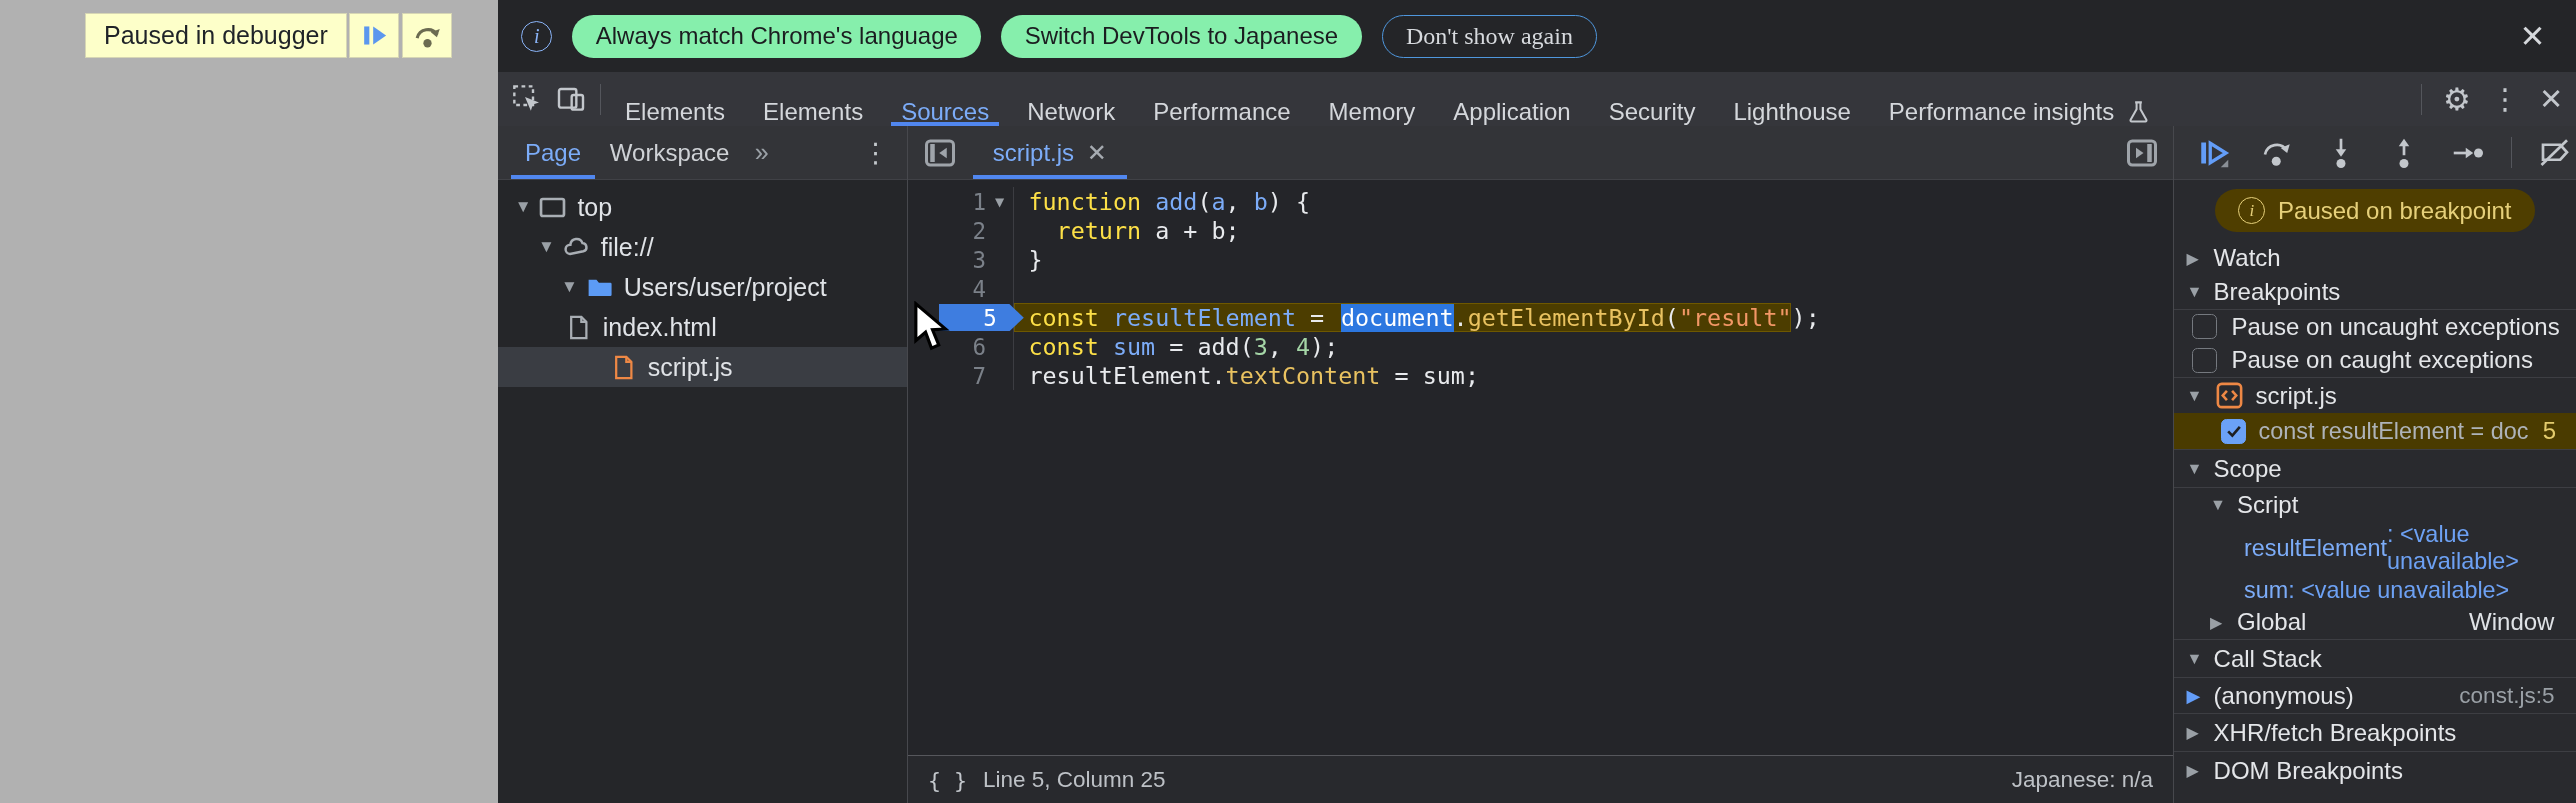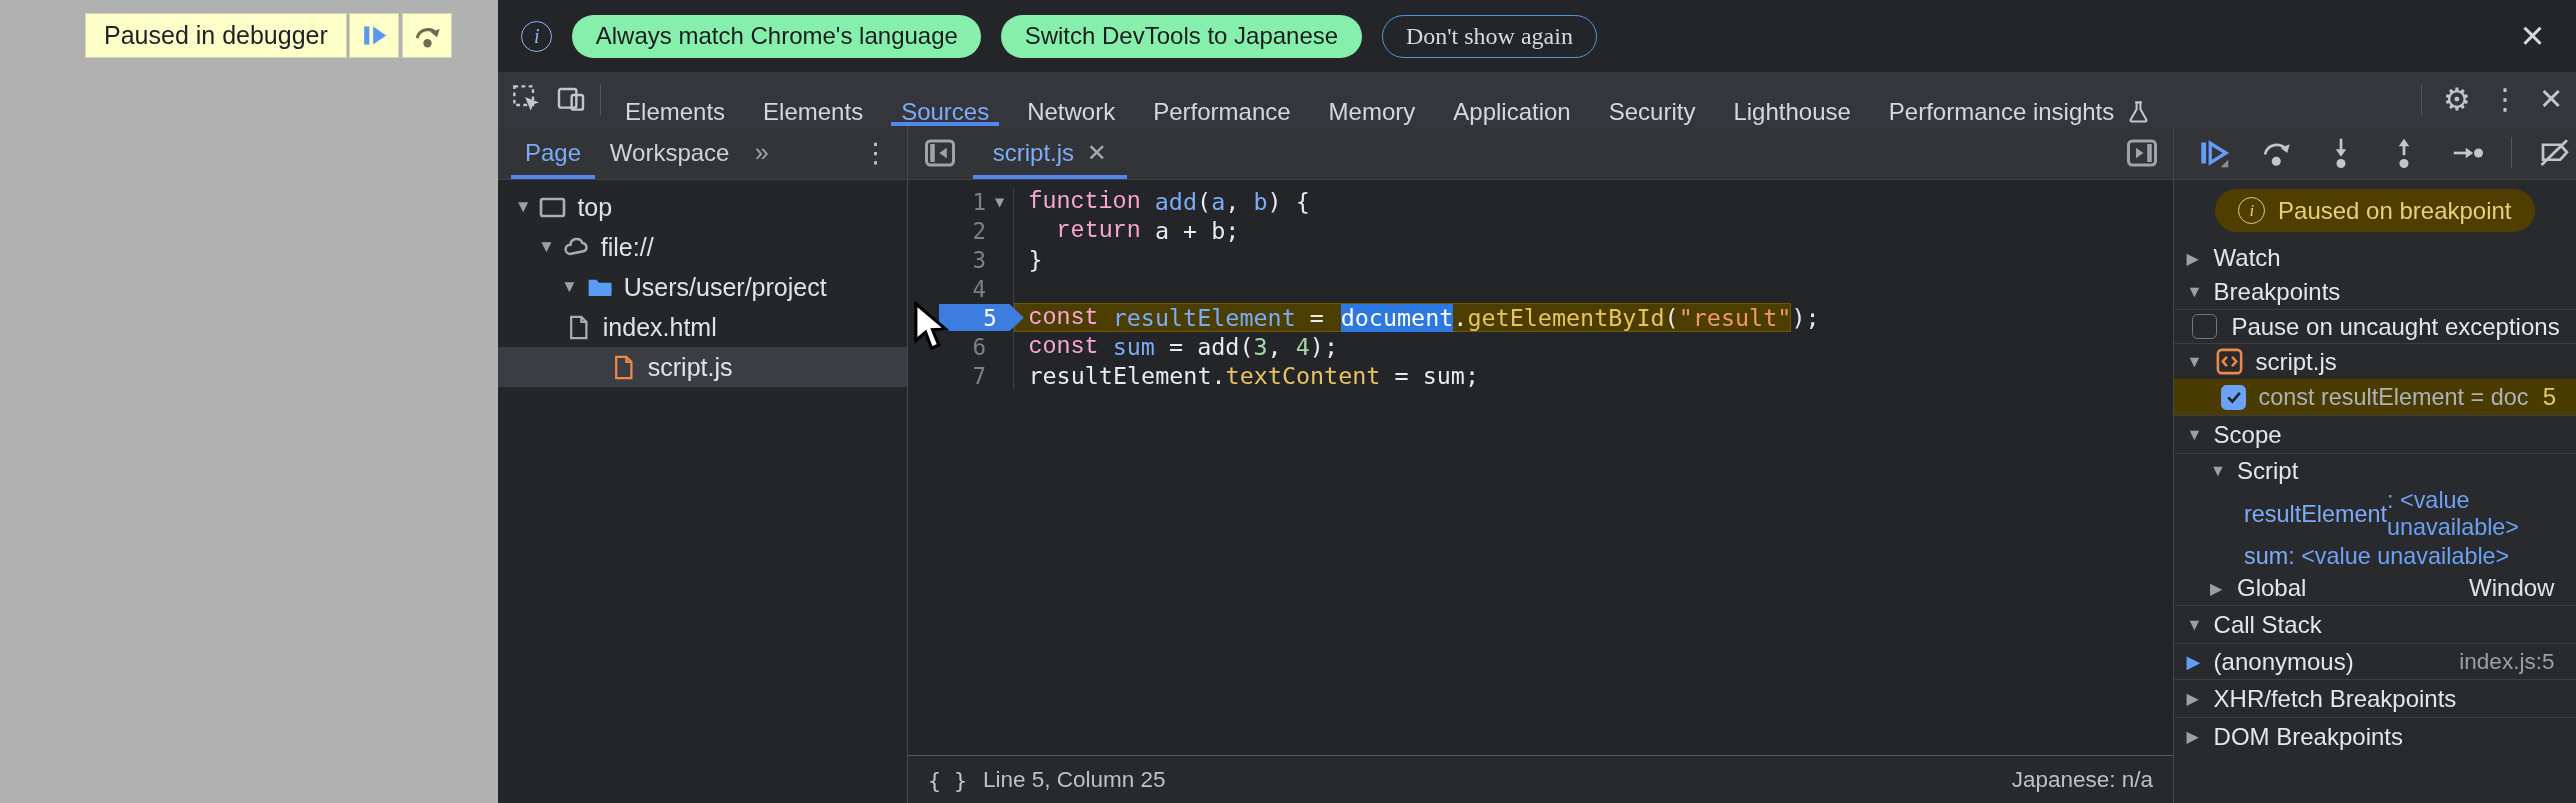--- a/index.html
+++ b/index.html
@@ -62,21 +62,21 @@
   .strip-right { margin-left:auto; display:flex; align-items:center; padding-right:12.6px; }
 
   .code { flex:1; padding-top:7.2px; font-family:"DejaVu Sans Mono", monospace; font-size:23.4px; position:relative; overflow:hidden; }
   .code-row { height:29px; display:flex; align-items:stretch; }
   .gutter { width:106px; flex:none; display:flex; align-items:center; justify-content:flex-end; border-right:0.9px solid #3c3d42; position:relative; }
   .gnum { color:#7b8189; font-size:22.5px; }
   .gfold { width:27px; text-align:center; color:#9aa0a6; font-size:15.3px; }
   .bp-badge { position:absolute; left:31px; right:-10.8px; top:0.9px; bottom:0.9px; background:#3e7de0; clip-path:polygon(0 0, calc(100% - 14.4px) 0, 100% 50%, calc(100% - 14.4px) 100%, 0 100%); display:flex; align-items:center; justify-content:flex-end; padding-right:27px; color:#fff; font-size:22.5px; }
   .code-text { display:flex; align-items:center; padding-left:14.4px; white-space:pre; }
   .code-row.paused .code-text { width:777px; background:#4c3d00; box-shadow:inset 0 0 0 0.9px #6e5800; }
-  .tk-kw { color:#f9a8d4;font-family:Liberation Mono, monospace; } .tk-var { color:#7cacf8; } .tk-prop { color:#e9c260; }
+  .tk-kw { color:#fde047; } .tk-var { color:#7cacf8; } .tk-prop { color:#e9c260; }
   .tk-str { color:#f29766; } .tk-num { color:#a5d6a7; } .tk-d { color:#e8eaed; }
   .tk-caret { width:2.7px; height:25px; background:#fff; margin:0 1.8px 0 0.9px; }
   .tk-mblue, .tk-mgrey { width:14.4px; height:23.4px; clip-path:polygon(0 0, 55% 0, 100% 50%, 55% 100%, 0 100%); }
   .tk-mblue { background:#5c9cf5; } .tk-mgrey { background:#8a8f96; }
   .tk-sel { background:#2c77e0; color:#fff; }
 
   .statusbar { height:49px; flex:none; border-top:0.9px solid #56575c; background:#28292d; display:flex; align-items:center; padding:0 20px; gap:16px; color:#bdc1c6; font-size:22.5px; }
   .braces { font-family:"DejaVu Sans Mono", monospace; font-size:21.6px; color:#c3c7cc; }
   .coverage { margin-left:auto; }
 
@@ -400,20 +400,24 @@
       </div>
       <div class="s-row">
         <span class="arrow">▼</span>
         <span>Breakpoints</span>
       </div>
 
       <div class="s-row chk-row bt">
         <span class="chk"></span>
         <span>Pause on uncaught exceptions</span>
       </div>
+      <div class="s-row chk-row">
+        <span class="chk"></span>
+        <span>Pause on caught exceptions</span>
+      </div>
 
       <div class="s-row grp-row bt">
         <span class="arrow">▼</span>
         <span class="grp-icon">
           <svg width="31" height="31" viewBox="0 0 24 24">
               <rect x="3" y="3" width="18" height="18" rx="3" stroke="#ee8845" stroke-width="2" fill="none"></rect>
               <path d="M10 8.5 L6.8 12 L10 15.5 M14 8.5 L17.2 12 L14 15.5" stroke="#ee8845" stroke-width="2" fill="none"></path>
             </svg>
         </span>
         <span>script.js</span>
@@ -450,21 +454,21 @@
         <span class="right-val">Window</span>
       </div>
 
       <div class="s-row bt" style="min-height:38px;">
         <span class="arrow">▼</span>
         <span>Call Stack</span>
       </div>
       <div class="s-row frame-row bt">
         <span class="frame-arrow">▶</span>
         <span>(anonymous)</span>
-        <span class="frame-loc">index.js:5</span>
+        <span class="frame-loc">const.js:5</span>
       </div>
 
       <div class="s-row bt" style="min-height:38px;">
         <span class="arrow">▶</span>
         <span>XHR/fetch Breakpoints</span>
       </div>
       <div class="s-row bt" style="min-height:38px;">
         <span class="arrow">▶</span>
         <span>DOM Breakpoints</span>
       </div>

